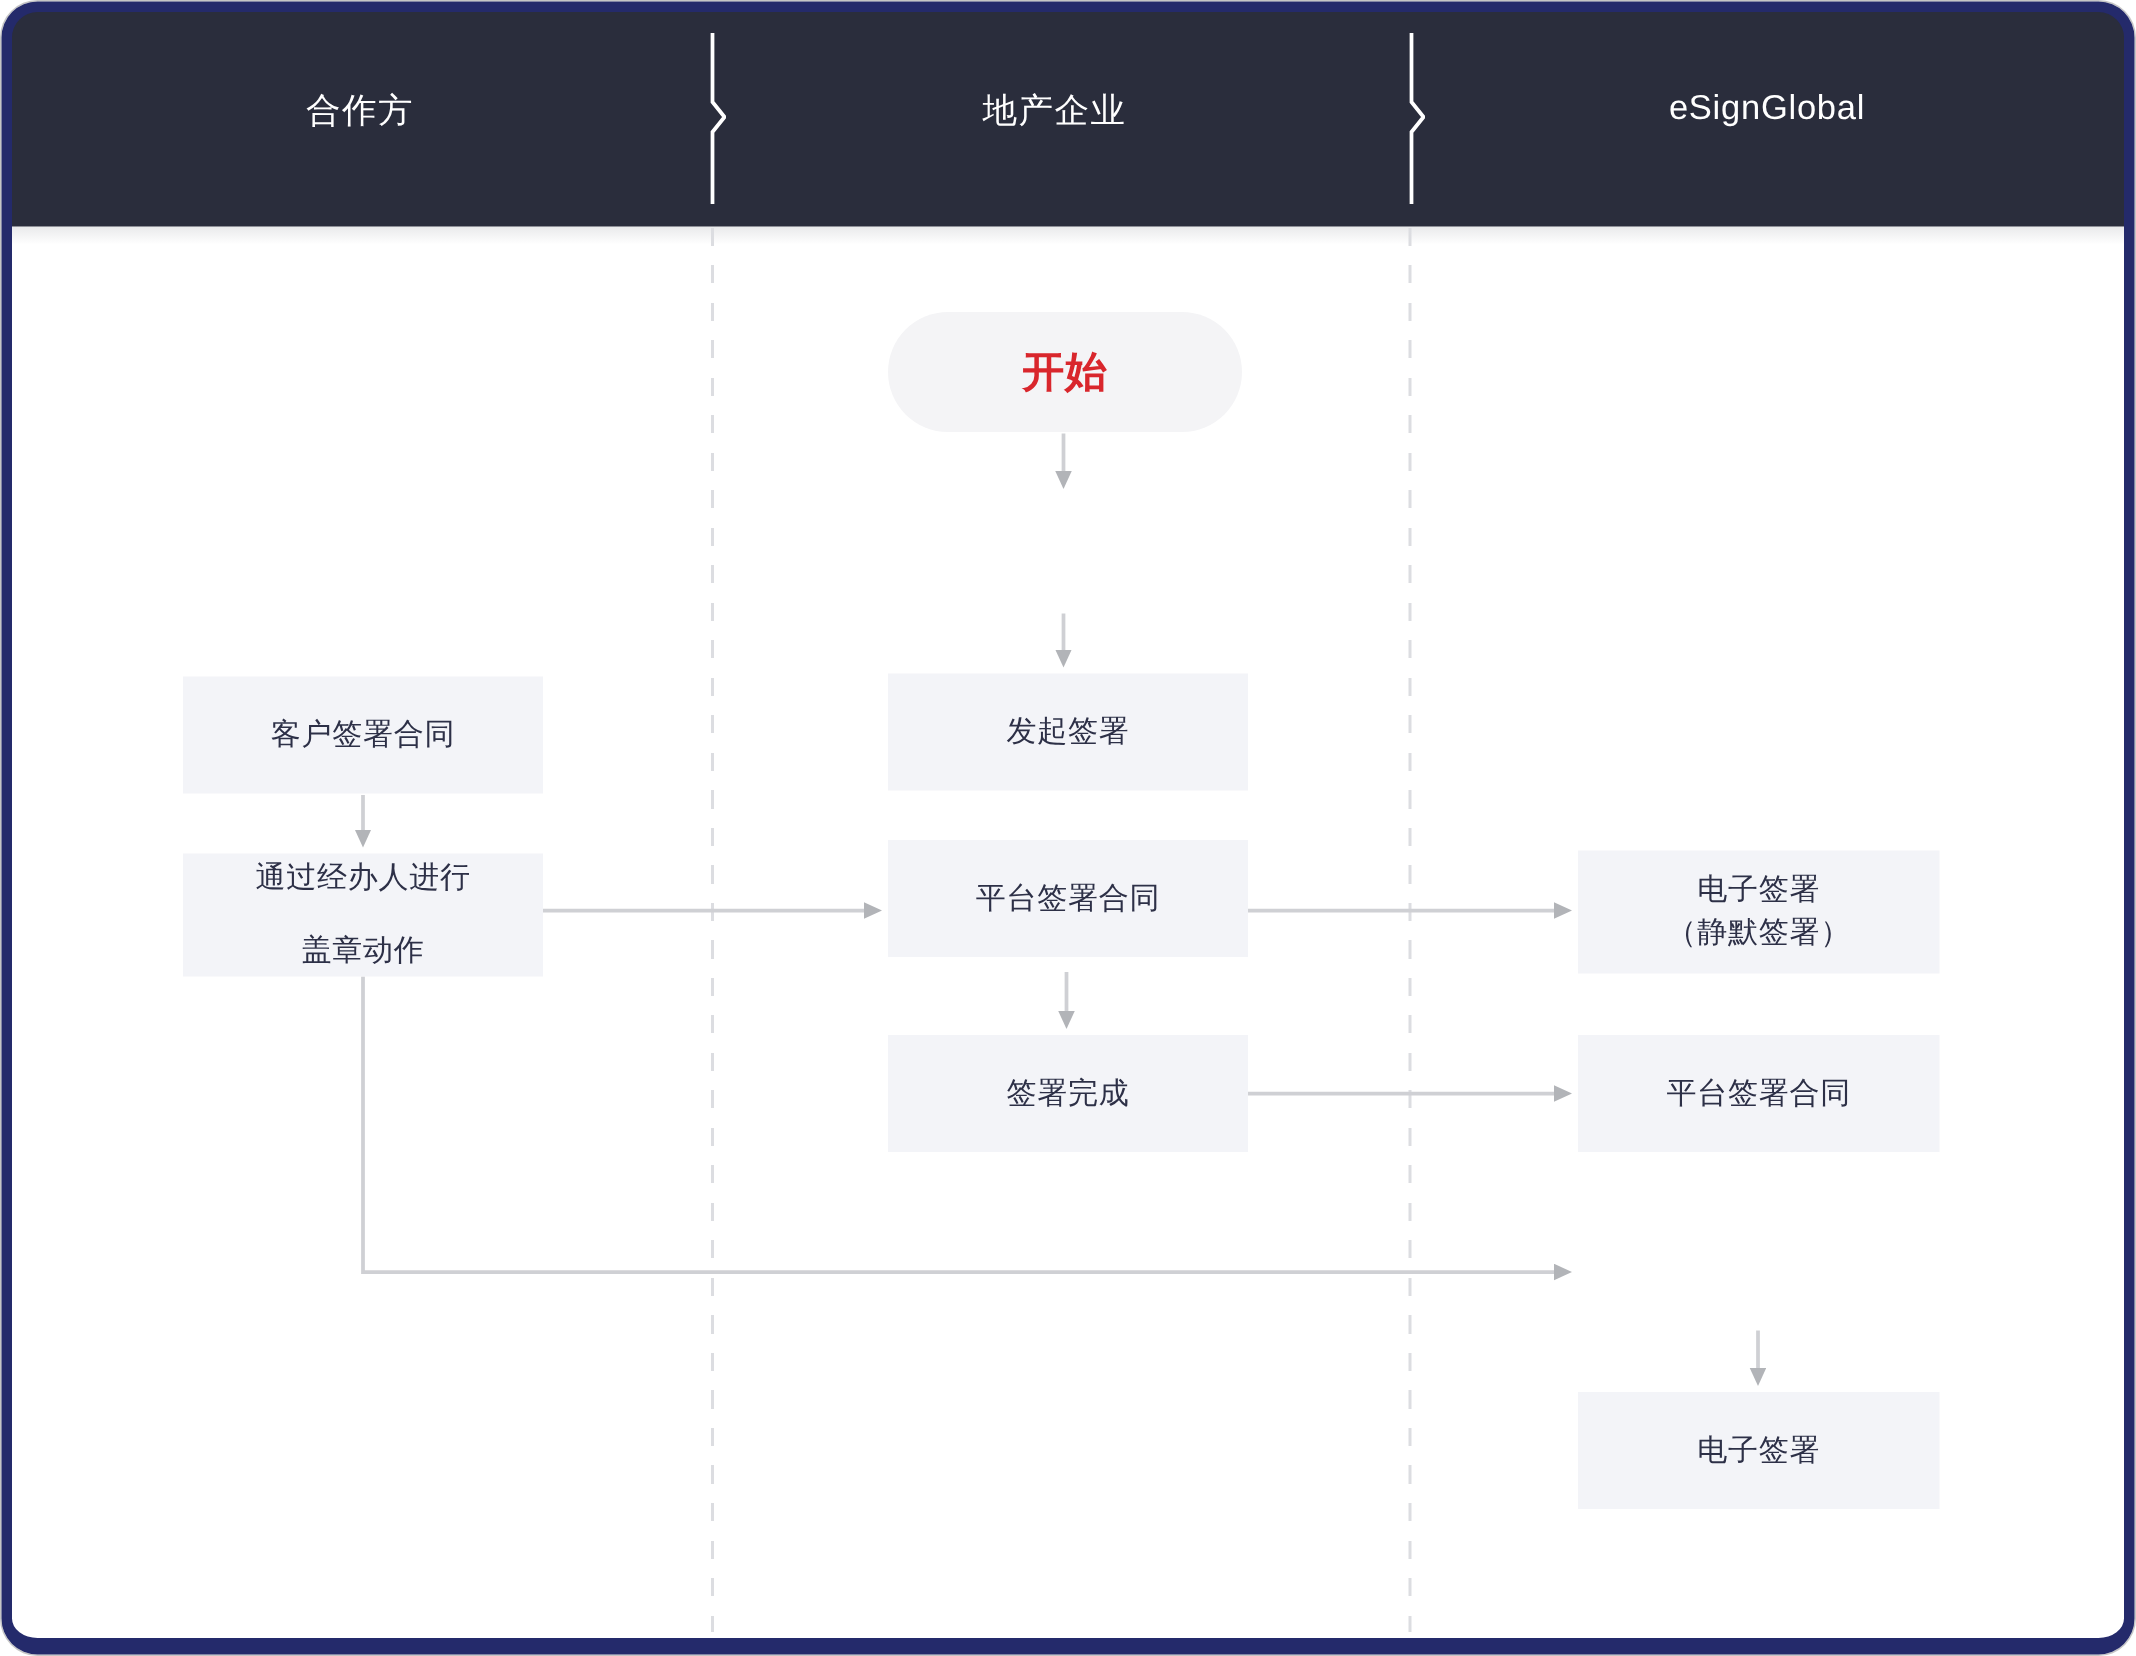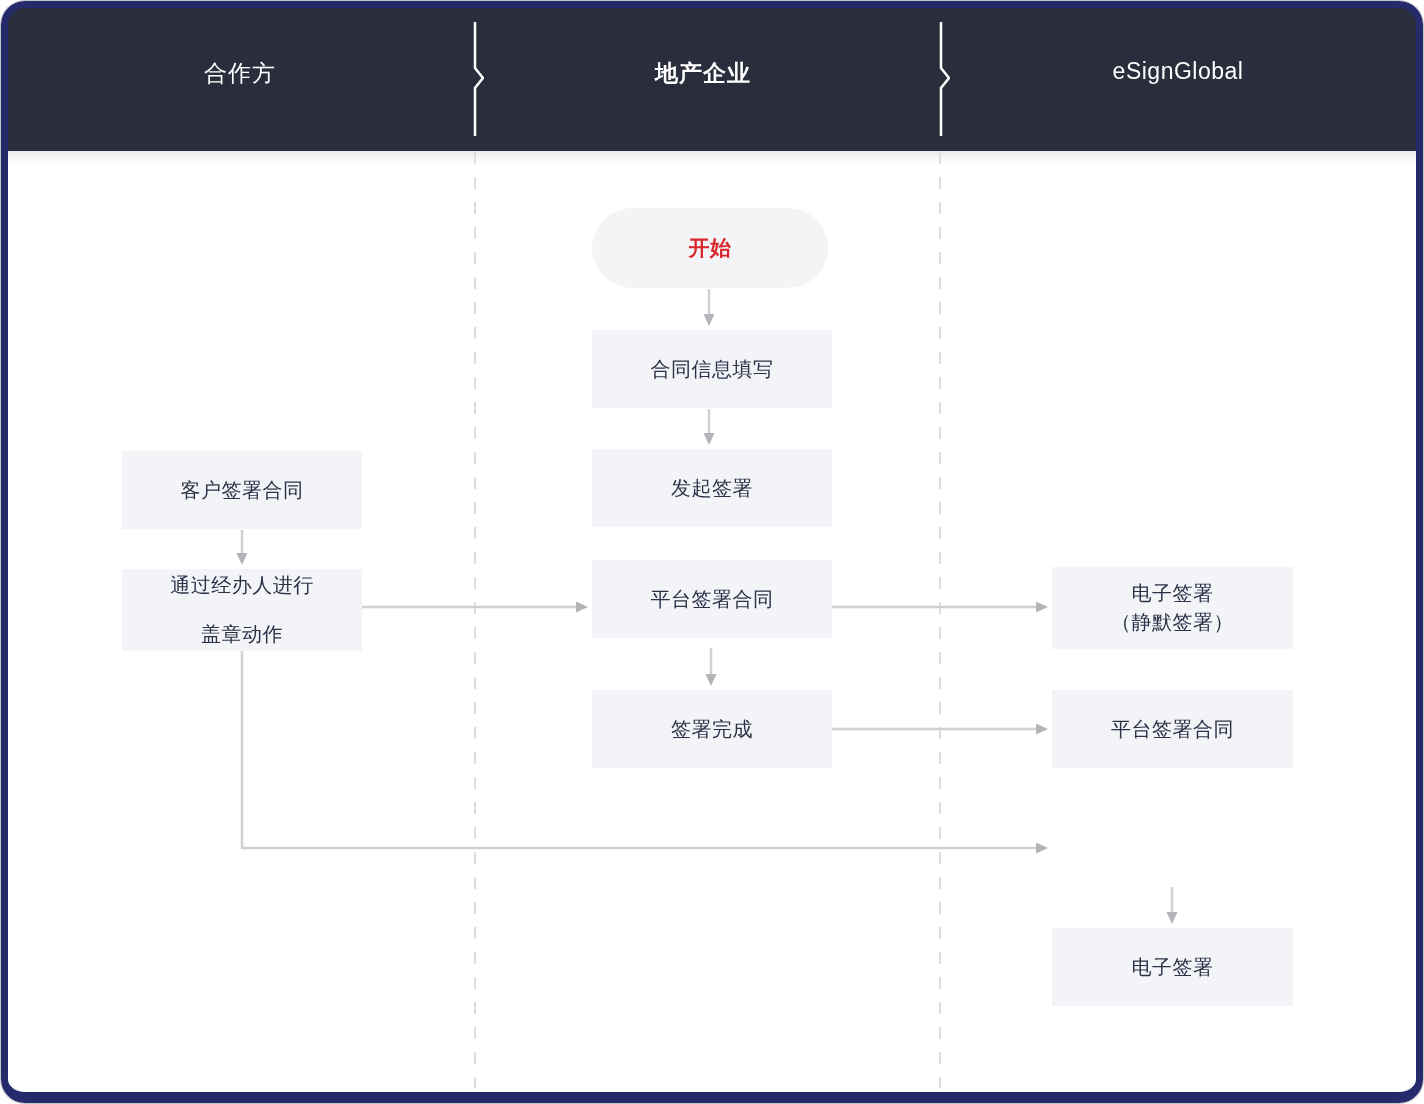--- a/index.html
+++ b/index.html
@@ -30,21 +30,21 @@
     top: 58px;
     transform: translateX(-50%);
     color: #ffffff;
     font-size: 23px;
     font-weight: 500;
     letter-spacing: 1px;
     z-index: 2;
     white-space: nowrap;
   }
   .lane-title.partner   { left: 240px; }
-  .lane-title.realestate{ left: 703px; font-weight: bold; }
+  .lane-title.realestate{ left: 703px; }
   .lane-title.esg       { left: 1178px; letter-spacing: 0.5px; }
   .header-sep {
     position: absolute;
     top: 20px;
     z-index: 2;
   }
   .header-sep.sep1 { left: 468px; }
   .header-sep.sep2 { left: 934px; }
   .header-shadow {
     position: absolute;
@@ -84,21 +84,21 @@
     font-weight: 500;
     line-height: 1.45;
     text-align: center;
     z-index: 3;
     letter-spacing: 0.5px;
   }
   .node.start {
     border-radius: 40px;
     background: #f4f4f6;
     color: #d9262c;
-    font-size: 21px;
+    font-size: 28px;
     font-weight: 700;
   }
   
   .frame-border {
     position: absolute;
     left: 1px; top: 1px; right: 1px; bottom: 1px;
     border: 7px solid #242a6b;
     border-bottom-width: 11px;
     border-radius: 24px;
     box-shadow: 0 0 0 1px rgba(90,90,90,0.35);
@@ -144,23 +144,20 @@
       <path d="M832 729 H1038" marker-end="url(#arrow)"></path>
       <path d="M242 651 V848 H1038" marker-end="url(#arrow)"></path>
       <path d="M1172 887 V914" marker-end="url(#arrow)"></path>
     </g>
   </svg>
 
   <div class="node start" style="left:592px;top:208px;width:236px;height:80px;">
     <span>开始</span>
   </div>
 
-  <div class="node" style="left:592px;top:330px;width:240px;height:78px;">
-    <span>合同信息填写</span>
-  </div>
 
   <div class="node" style="left:592px;top:449px;width:240px;height:78px;">
     <span>发起签署</span>
   </div>
 
   <div class="node" style="left:122px;top:451px;width:240px;height:78px;">
     <span>客户签署合同</span>
   </div>
 
   <div class="node" style="left:122px;top:569px;width:240px;height:82px;gap:20px;">

